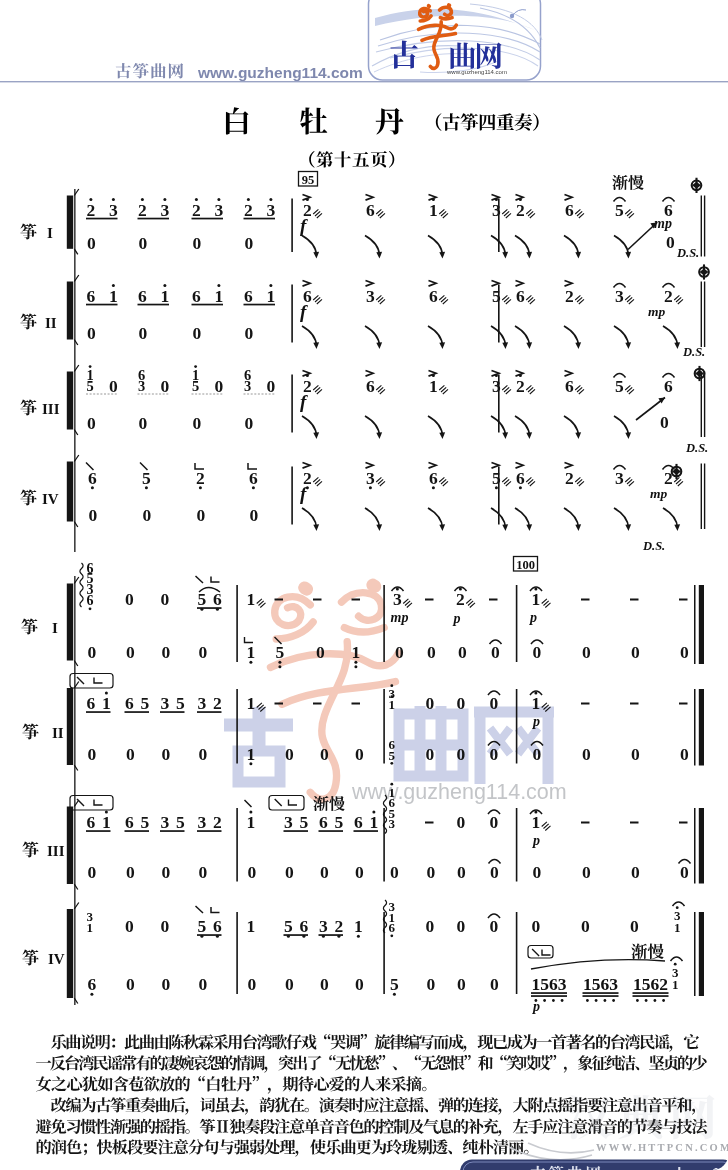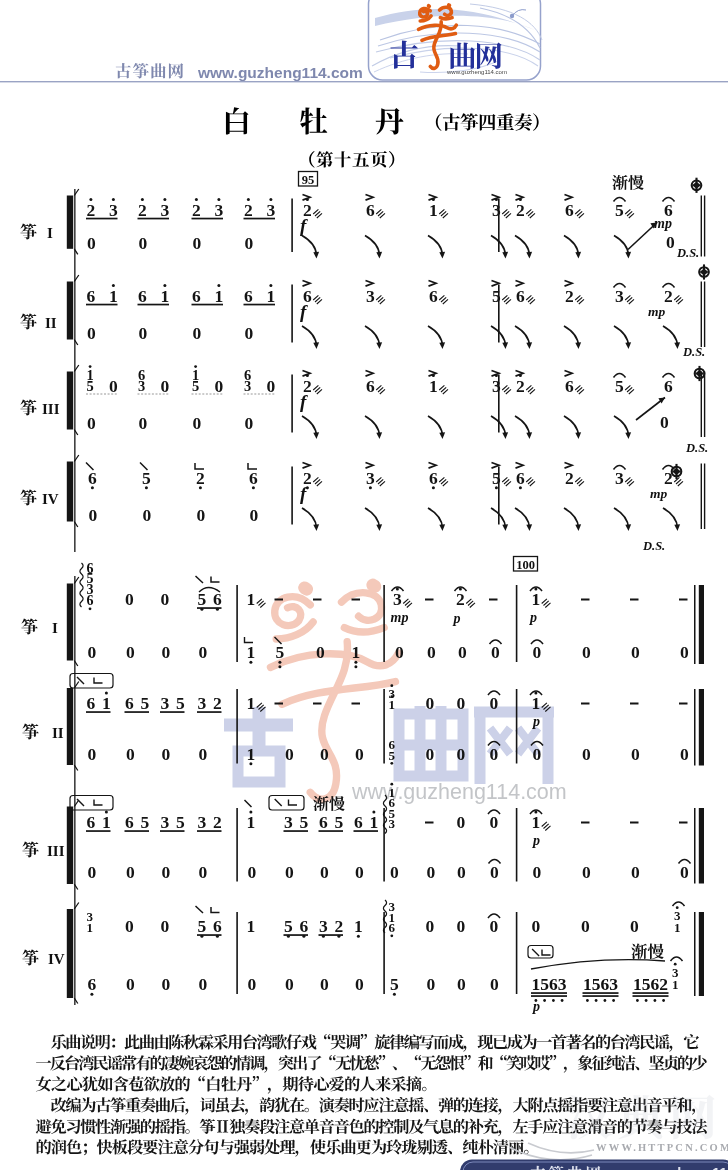--- a/index.html
+++ b/index.html
@@ -1,14 +1,14 @@
 <!DOCTYPE html>
 <html><head><meta charset="utf-8"><style>
 html,body{margin:0;padding:0;background:#fff;}
-#page{position:relative;width:728px;height:1170px;overflow:hidden;background:#fff;font-family:"Liberation Sans",sans-serif;}
+#page{position:relative;width:728px;height:1170px;overflow:hidden;background:#fff;font-family:"Liberation Sans",sans-serif;border-radius:15px;}
 svg{position:absolute;top:0;left:0;}
 </style></head><body>
 <div id="page">
 <svg width="728" height="1170" viewBox="0 0 728 1170">
 <defs>
 <g id="zc_holder">
           <g id="zhengcal" fill="none" stroke-linecap="round">
             <path d="M34 14 C24 4 10 8 9 18 C8 28 20 32 26 25 C30 19 24 13 18 16"></path>
             <path d="M30 2 l1.5 1" stroke-width="9"></path>
             <path d="M36 26 C30 34 20 38 10 38"></path>

